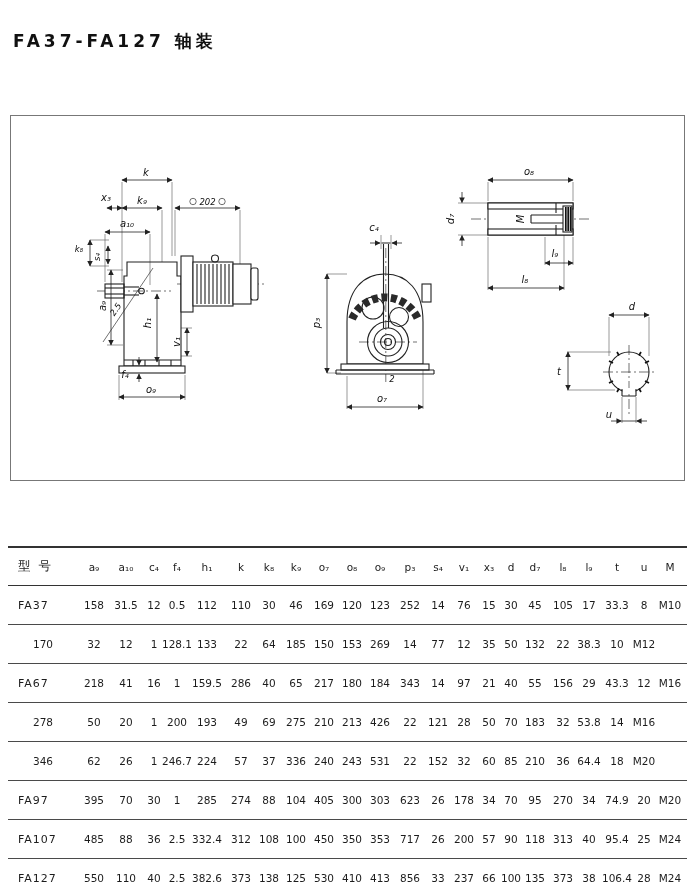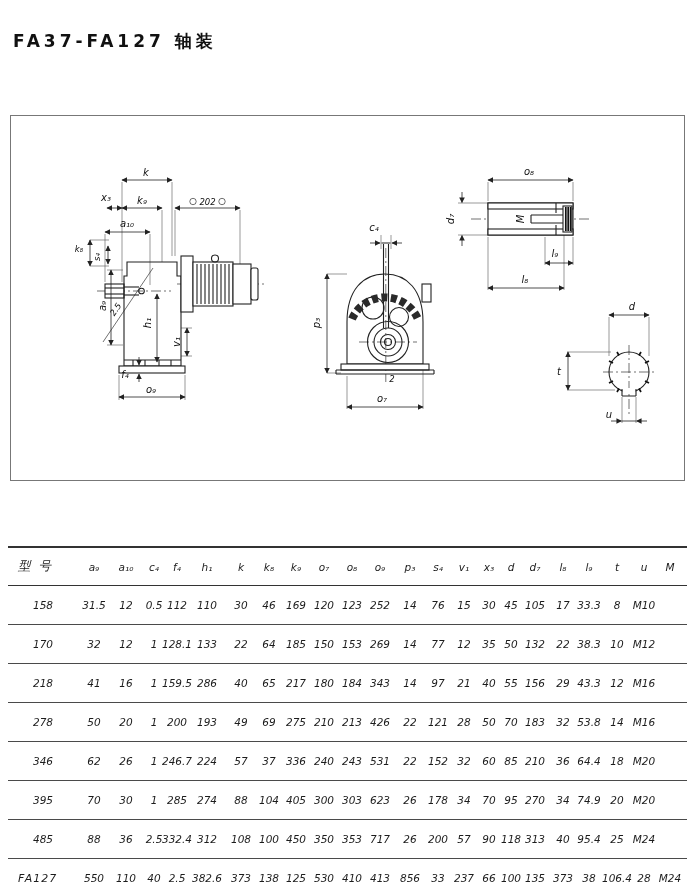--- a/index.html
+++ b/index.html
@@ -16,21 +16,21 @@
   svg .fill-w{fill:#fff;stroke:none;}
   svg .ext{stroke:#555;stroke-width:.6;fill:none;}
   svg .dim{stroke:#222;stroke-width:.8;fill:none;}
   svg .thin{stroke:#333;stroke-width:.7;fill:none;}
   svg .cl{stroke:#333;stroke-width:.7;fill:none;stroke-dasharray:10 3 2 3;}
   svg .band{stroke:#2a2a2a;stroke-width:8;fill:none;stroke-dasharray:6 3.5;}
   svg .bar{stroke:#111;stroke-width:1.7;}
   
   .dim-table{position:absolute;left:8px;top:546px;width:679px;border-top:2px solid #333;}
   .t-row{display:grid;
-     grid-template-columns:70px 32px 32px 24px 22px 38px 30px 26px 28px 28px 28px 28px 32px 24px 28px 22px 22px 26px 30px 22px 34px 20px 32px;font-style:italic;}
+     grid-template-columns:70px 32px 32px 24px 22px 38px 30px 26px 28px 28px 28px 28px 32px 24px 28px 22px 22px 26px 30px 22px 34px 20px 32px;}
   .hdr-row{height:37px;border-bottom:1.8px solid #333;}
   .data-row{height:38px;border-bottom:1px solid #4a4a4a;}
   .data-row:last-child{border-bottom:3px solid #222;}
   .cell{display:flex;align-items:center;justify-content:center;font-size:10.5px;
         color:#1c1c1c;white-space:nowrap;}
   .cell.model{justify-content:flex-start;padding-left:10px;font-size:11px;letter-spacing:1px;}
   .cell.model-header{font-size:12.5px;letter-spacing:8px;}
 </style>
 </head>
 <body>
@@ -218,20 +218,21 @@
         <div class="cell hdr">d</div>
         <div class="cell hdr">d₇</div>
         <div class="cell hdr">l₈</div>
         <div class="cell hdr">l₉</div>
         <div class="cell hdr">t</div>
         <div class="cell hdr">u</div>
         <div class="cell hdr">M</div>
       </div>
     <div>
         <div class="t-row data-row">
+          <div class="cell model">FA37</div>
           <div class="cell num">158</div>
           <div class="cell num">31.5</div>
           <div class="cell num">12</div>
           <div class="cell num">0.5</div>
           <div class="cell num">112</div>
           <div class="cell num">110</div>
           <div class="cell num">30</div>
           <div class="cell num">46</div>
           <div class="cell num">169</div>
           <div class="cell num">120</div>
@@ -266,20 +267,21 @@
           <div class="cell num">12</div>
           <div class="cell num">35</div>
           <div class="cell num">50</div>
           <div class="cell num">132</div>
           <div class="cell num">22</div>
           <div class="cell num">38.3</div>
           <div class="cell num">10</div>
           <div class="cell num">M12</div>
         </div>
         <div class="t-row data-row">
+          <div class="cell model">FA67</div>
           <div class="cell num">218</div>
           <div class="cell num">41</div>
           <div class="cell num">16</div>
           <div class="cell num">1</div>
           <div class="cell num">159.5</div>
           <div class="cell num">286</div>
           <div class="cell num">40</div>
           <div class="cell num">65</div>
           <div class="cell num">217</div>
           <div class="cell num">180</div>
@@ -338,20 +340,21 @@
           <div class="cell num">32</div>
           <div class="cell num">60</div>
           <div class="cell num">85</div>
           <div class="cell num">210</div>
           <div class="cell num">36</div>
           <div class="cell num">64.4</div>
           <div class="cell num">18</div>
           <div class="cell num">M20</div>
         </div>
         <div class="t-row data-row">
+          <div class="cell model">FA97</div>
           <div class="cell num">395</div>
           <div class="cell num">70</div>
           <div class="cell num">30</div>
           <div class="cell num">1</div>
           <div class="cell num">285</div>
           <div class="cell num">274</div>
           <div class="cell num">88</div>
           <div class="cell num">104</div>
           <div class="cell num">405</div>
           <div class="cell num">300</div>
@@ -362,20 +365,21 @@
           <div class="cell num">34</div>
           <div class="cell num">70</div>
           <div class="cell num">95</div>
           <div class="cell num">270</div>
           <div class="cell num">34</div>
           <div class="cell num">74.9</div>
           <div class="cell num">20</div>
           <div class="cell num">M20</div>
         </div>
         <div class="t-row data-row">
+          <div class="cell model">FA107</div>
           <div class="cell num">485</div>
           <div class="cell num">88</div>
           <div class="cell num">36</div>
           <div class="cell num">2.5</div>
           <div class="cell num">332.4</div>
           <div class="cell num">312</div>
           <div class="cell num">108</div>
           <div class="cell num">100</div>
           <div class="cell num">450</div>
           <div class="cell num">350</div>

